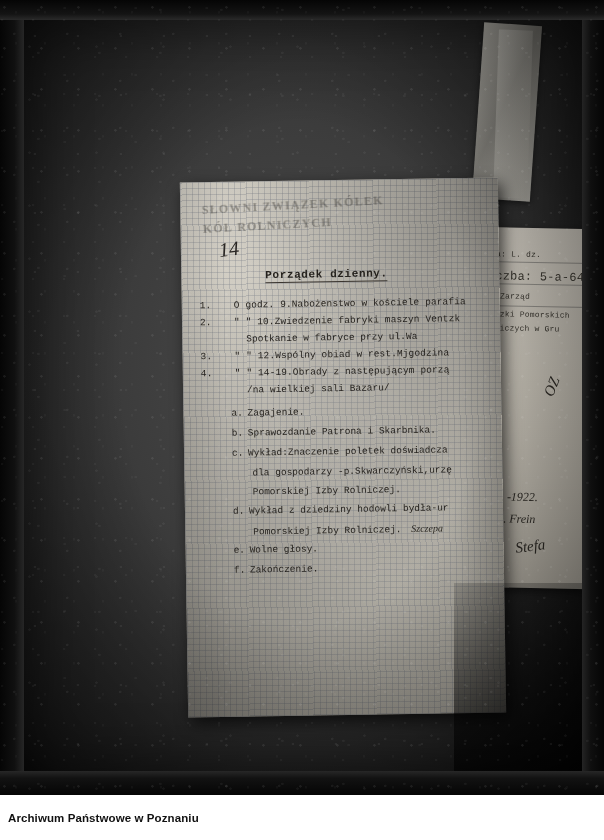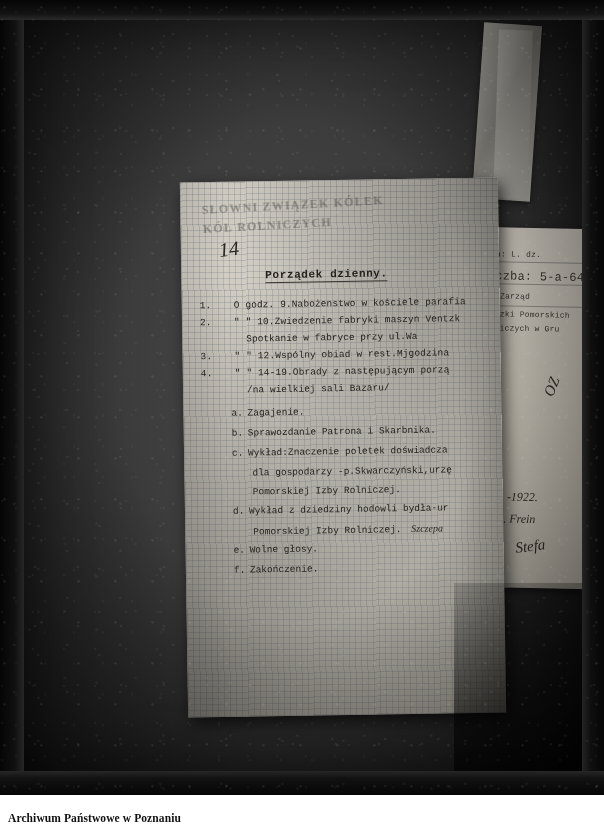--- a/index.html
+++ b/index.html
@@ -276,21 +276,21 @@
     position: absolute;
     left: 0; bottom: 0;
     width: 604px; height: 45px;
     background: #ffffff;
     display: flex;
     align-items: center;
     padding-left: 8px;
     box-sizing: border-box;
   }
   .footer-text {
-    font-family: Liberation Serif, serif;
+    font-family: Liberation Sans, sans-serif;
     font-size: 11.5px;
     font-weight: bold;
     color: #111;
     letter-spacing: .1px;
   }
 </style>
 </head>
 <body>
 
 <div id="scan">

